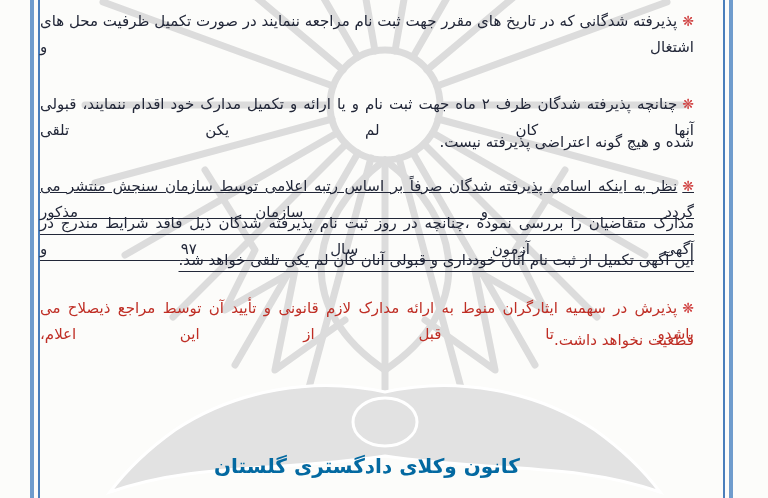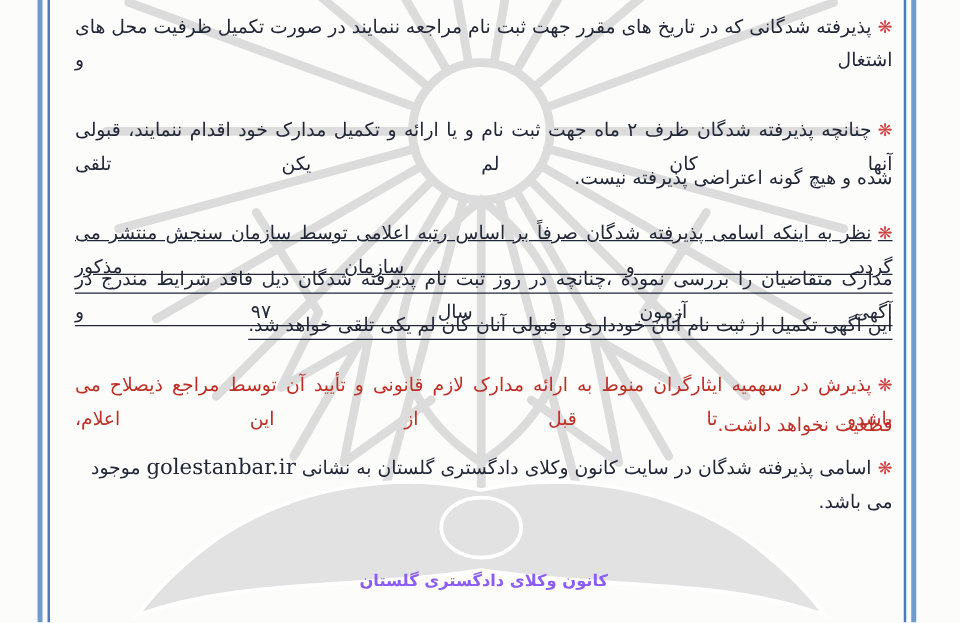--- a/index.html
+++ b/index.html
@@ -12,36 +12,36 @@
   
   .vline{position:absolute;top:0;bottom:0;}
   .bl-outer{left:30px;width:4px;background:#6f9ccd;}
   .bl-inner{left:38px;width:2px;background:#4a7ebb;}
   .br-inner{left:723px;width:2px;background:#4a7ebb;}
   .br-outer{left:729px;width:4px;background:#6f9ccd;}
   
   .wm{position:absolute;left:55px;top:-10px;z-index:0;}
   
   .content{
-    position:absolute;left:60px;top:0;width:654px;height:498px;
+    position:absolute;left:40px;top:0;width:654px;height:498px;
     direction:rtl;z-index:1;color:#222738;font-size:15px;
   }
   .line{
     position:absolute;right:0;left:0;height:26px;line-height:26px;
     overflow:visible;
   }
   .just{text-align:justify;text-align-last:justify;}
   .start{}
   .ul{text-decoration:underline;text-underline-offset:6px;text-decoration-thickness:1.2px;}
   .red{color:#bf2e25;}
   .ast{color:#d04040;font-size:14px;margin-left:5px;}
   .latin{font-family:"DejaVu Serif", serif;font-size:17px;}
   .footer{
     position:absolute;right:0;left:0;top:452px;height:28px;line-height:28px;
-    text-align:center;font-weight:bold;color:#8b5cf6;font-size:13px;
+    text-align:center;font-weight:bold;color:#0369a1;font-size:20px;
   }
   .l1{top:8px;}  .l2{top:46px;}
   .l3{top:91px;} .l4{top:129px;}
   .l5{top:173px;text-decoration:underline;}.l6{top:210px;}.l7{top:247px;}
   .l8{top:295px;}.l9{top:327px;}
   .l10{top:361px;}
 </style>
 </head>
 <body>
 
@@ -97,17 +97,16 @@
     <div class="line l3 just"><span class="ast">❋</span><span>چنانچه پذیرفته شدگان ظرف ۲ ماه جهت ثبت نام و یا ارائه و تکمیل مدارک خود اقدام ننمایند، قبولی آنها کان لم یکن تلقی</span></div>
     <div class="line l4 start"><span>شده و هیچ گونه اعتراضی پذیرفته نیست.</span></div>
 
     <div class="line l5 just"><span class="ast">❋</span><span>نظر به اینکه اسامی پذیرفته شدگان صرفاً بر اساس رتبه اعلامی توسط سازمان سنجش منتشر می گردد و سازمان مذکور</span></div>
     <div class="line l6 just"><span class="ul">مدارک متقاضیان را بررسی نموده ،چنانچه در روز ثبت نام پذیرفته شدگان ذیل فاقد شرایط مندرج در آگهی آزمون سال ۹۷ و</span></div>
     <div class="line l7 start"><span class="ul">این آگهی تکمیل از ثبت نام آنان خودداری و قبولی آنان کان لم یکی تلقی خواهد شد.</span></div>
 
     <div class="line l9 start red"><span>قطعیت نخواهد داشت.</span></div>
     <div class="line l8 just red"><span class="ast">❋</span><span>پذیرش در سهمیه ایثارگران منوط به ارائه مدارک لازم قانونی و تأیید آن توسط مراجع ذیصلاح می باشدو تا قبل از این اعلام،</span></div>
 
-    <div class="line l10 start"><span class="ast">❋</span><span>اسامی پذیرفته شدگان در سایت کانون وکلای دادگستری گلستان به نشانی</span> <span class="latin">golestanbar.ir</span> <span>موجود می باشد.</span></div>
 
     <div class="footer">کانون وکلای دادگستری گلستان</div>
   </div>
 </div>
 
 </body></html>

